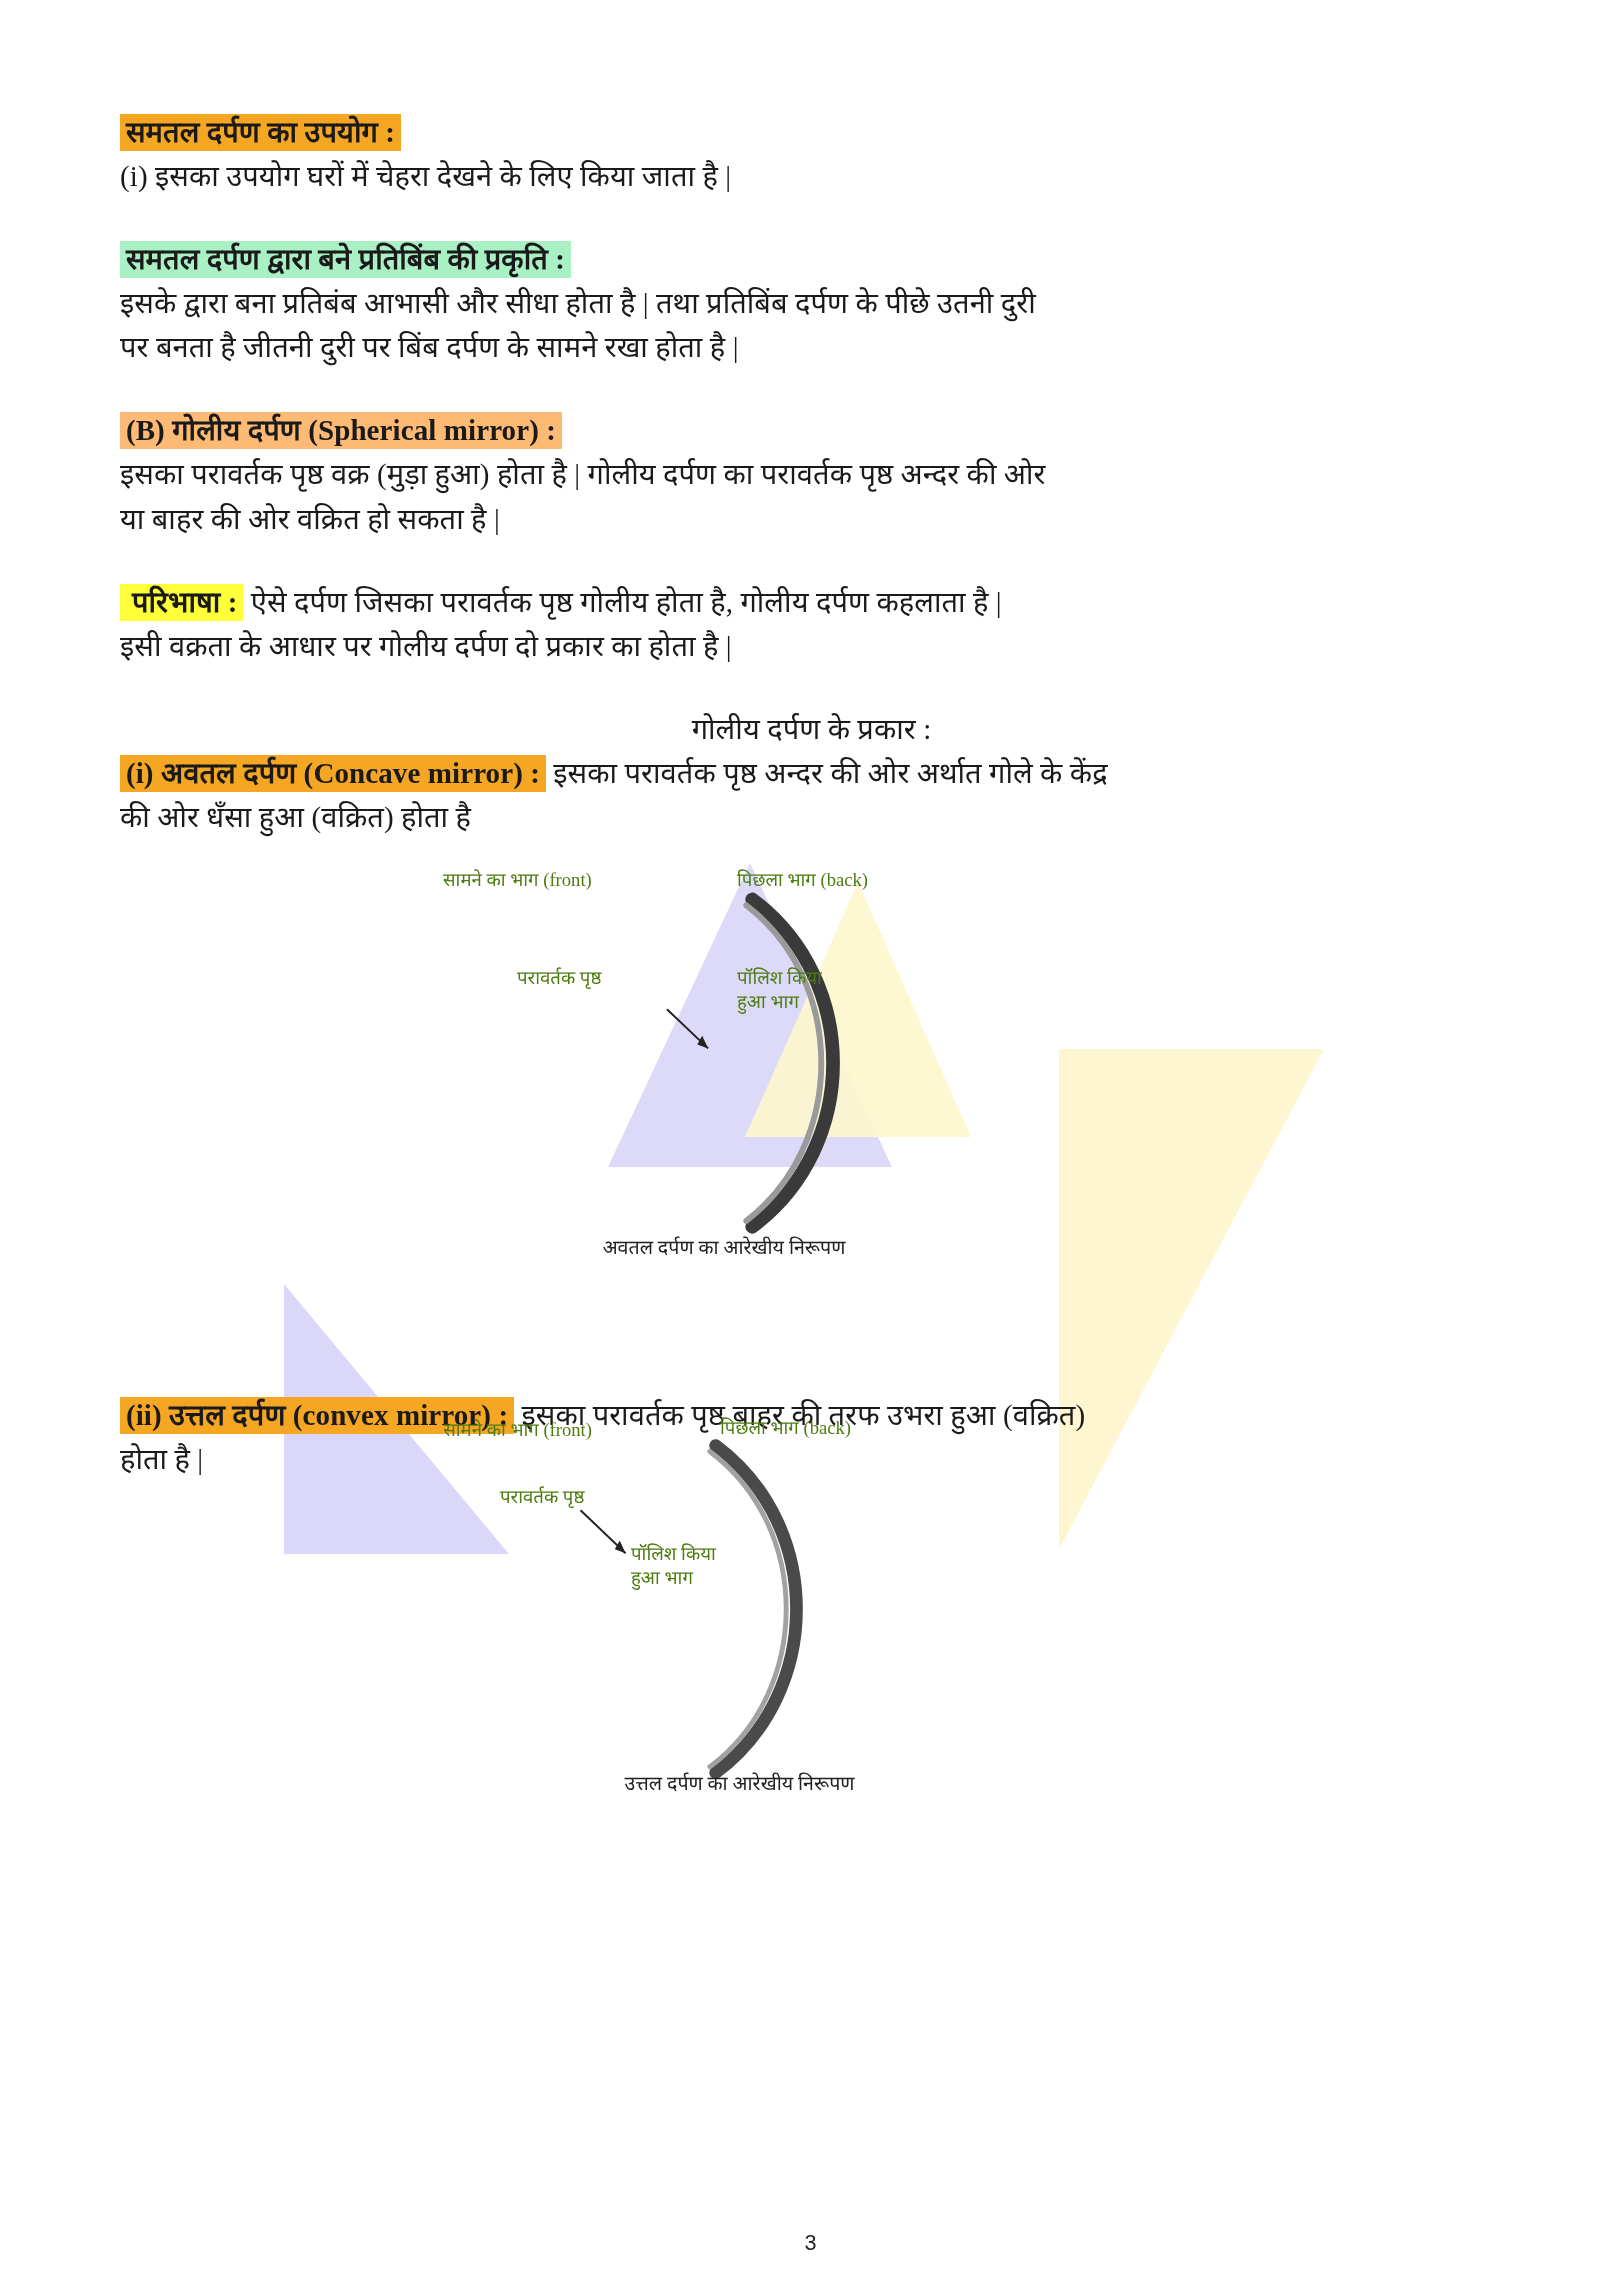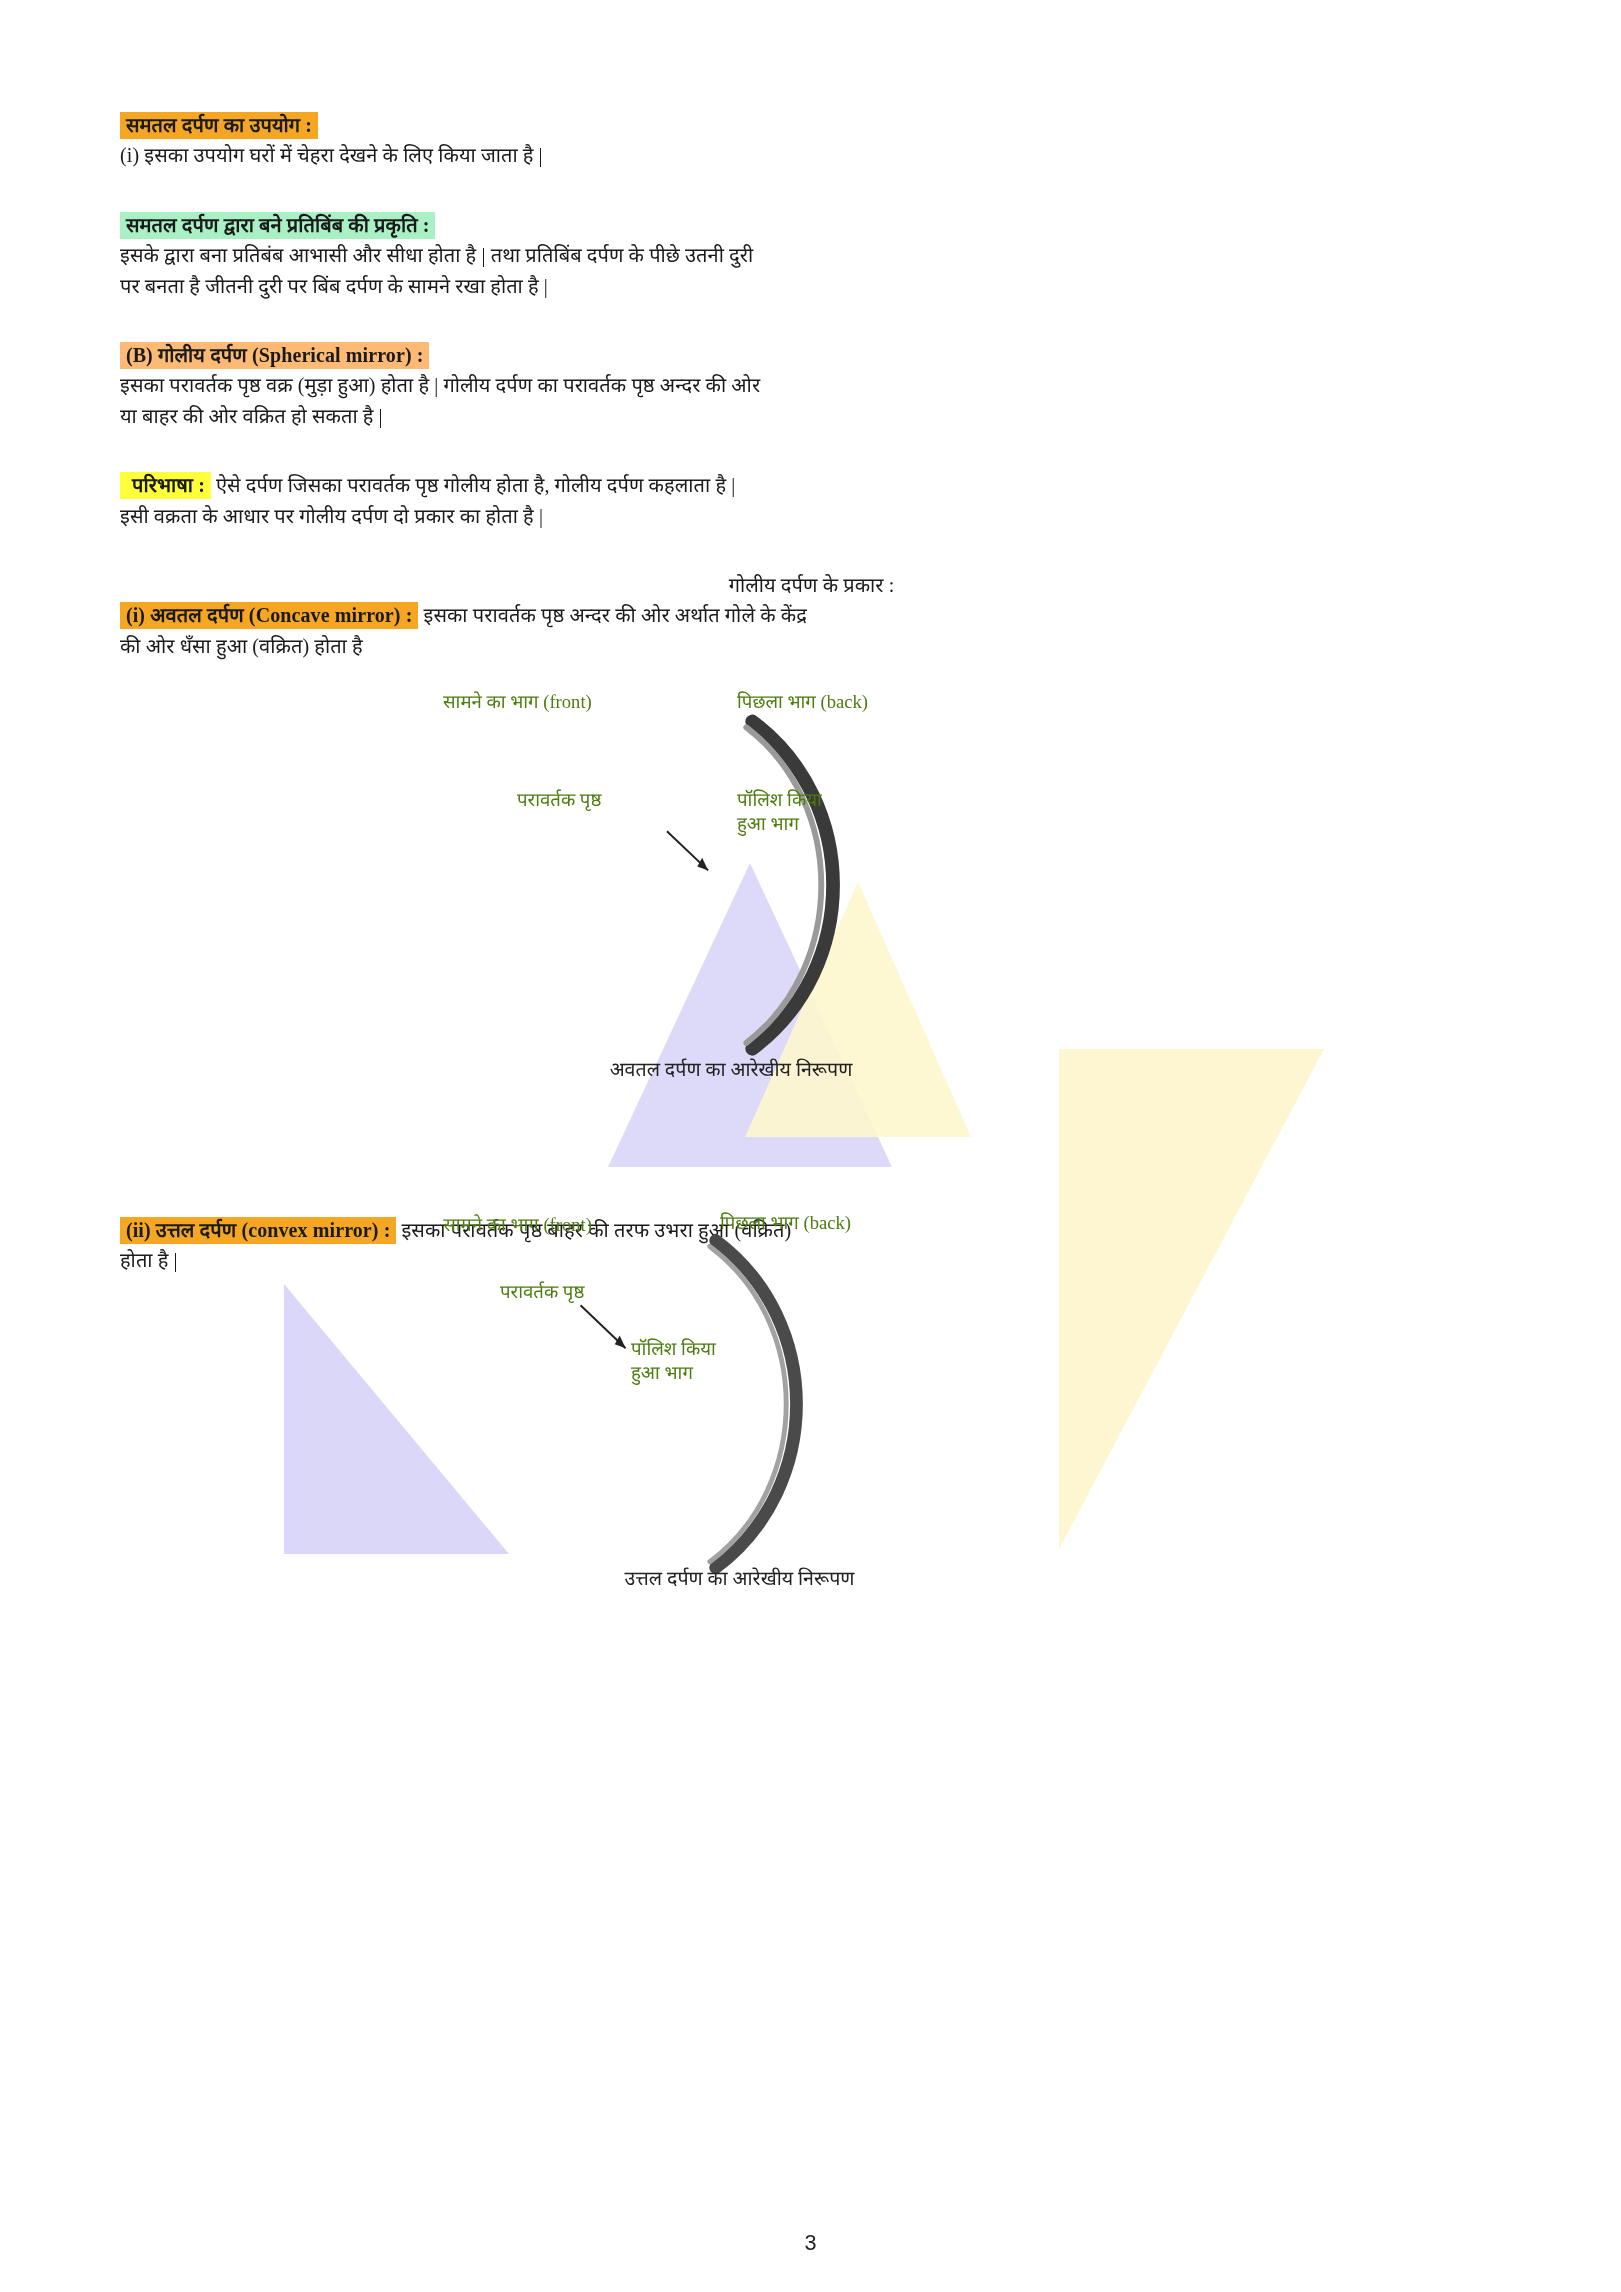--- a/index.html
+++ b/index.html
@@ -59,21 +59,21 @@
     border-right: 265px solid transparent;
     border-top: 500px solid #fdf6cd;
     opacity: .95;
   }
   .content {
     position: relative;
     z-index: 2;
     padding: 110px 118px 0 120px;
   }
   .txt {
-    font-size: 20px;
+    font-size: 29px;
     line-height: 1.52;
     letter-spacing: 0.1px;
   }
   .blk {
     margin-bottom: 0;
   }
   .gap-md { height: 39px; }
   .gap-lg { height: 51px; }
 
   .hl {
@@ -189,21 +189,21 @@
         <line x1="258" y1="140" x2="300" y2="180" stroke="#222" stroke-width="2"></line>
         <polygon points="300,180 289,176 294,167" fill="#222"></polygon>
       </svg>
       <div class="fig-label" style="left:29px; top:-3.9px;">सामने का भाग (front)</div>
       <div class="fig-label" style="left:323px; top:-3.9px;">पिछला भाग (back)</div>
       <div class="fig-label" style="left:103px; top:94px;">परावर्तक पृष्ठ</div>
       <div class="fig-label" style="left:323px; top:94px;">
         <span>पॉलिश किया</span><br>
         <span>हुआ भाग</span>
       </div>
-      <div class="fig-caption" style="position:absolute; left:13px; top:361px; width:608px;">अवतल दर्पण का आरेखीय निरूपण</div>
+      <div class="fig-caption" style="position:absolute; left:6px; top:361px; width:608px;">अवतल दर्पण का आरेखीय निरूपण</div>
     </div>
 
     <div class="gap-lg"></div>
 
     <div class="blk" style="margin-top:49px;">
       <div class="txt">
         <span class="hl hl-orange">(ii) उत्तल दर्पण (convex mirror) :</span><span> इसका परावर्तक पृष्ठ बाहर की तरफ उभरा हुआ (वक्रित)</span>
       </div>
       <div class="txt">होता है |</div>
     </div>

